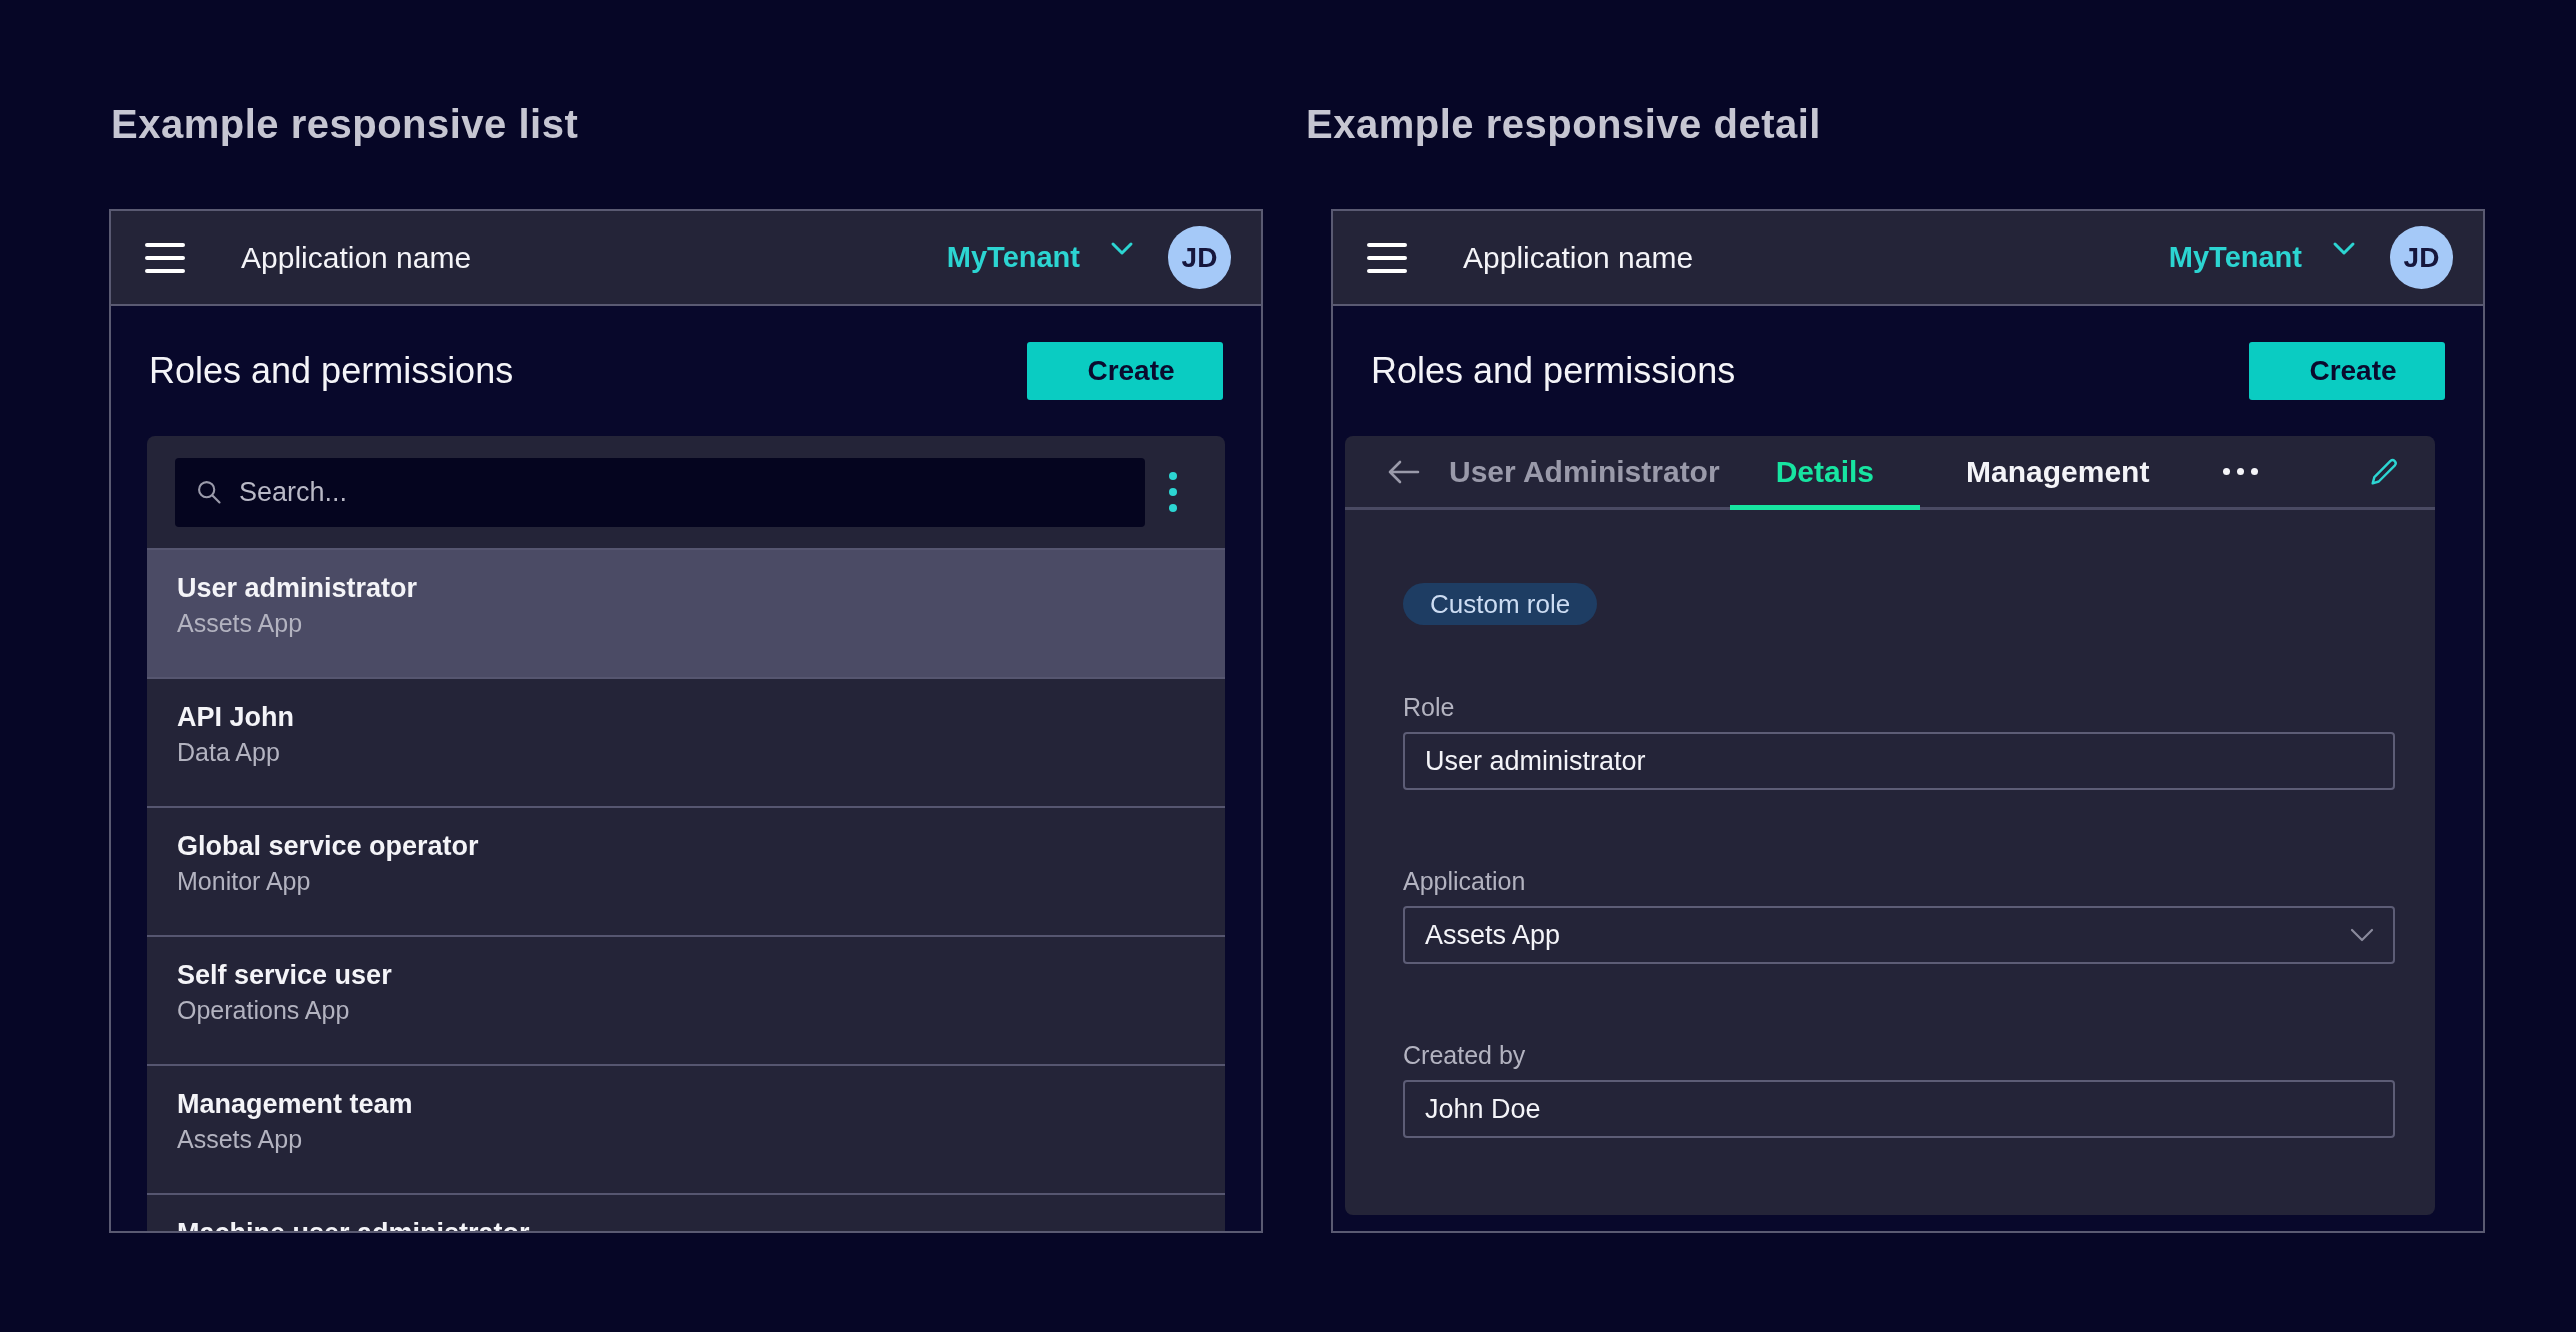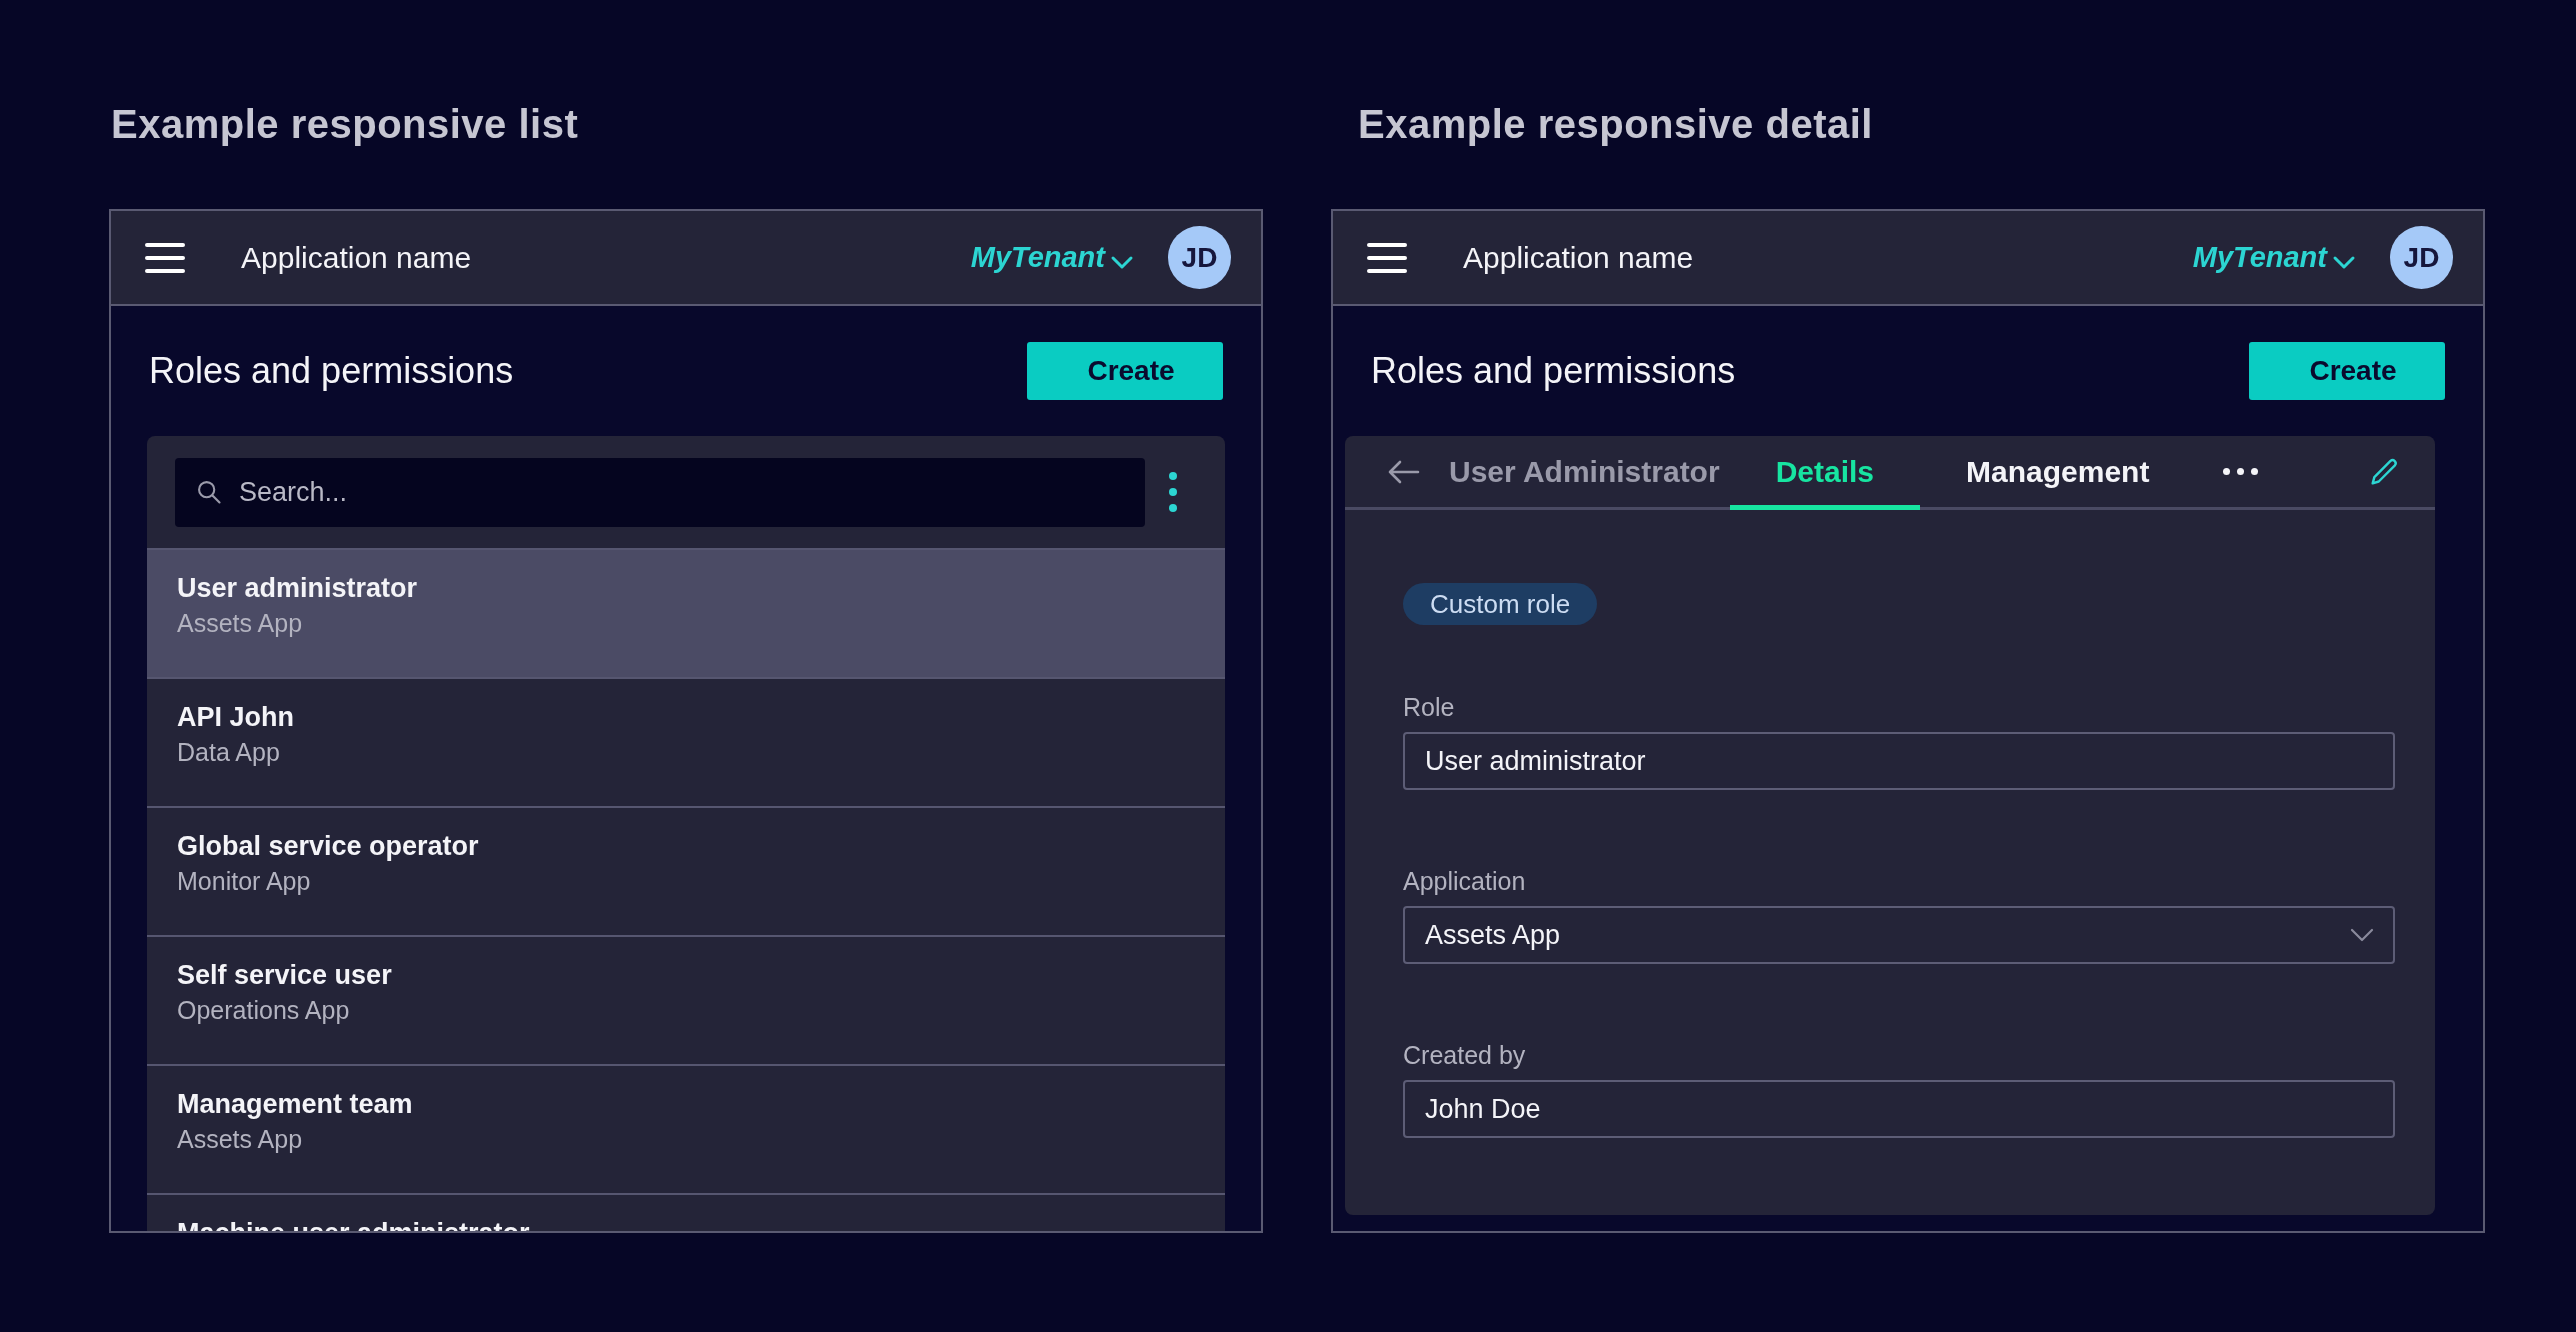--- a/index.html
+++ b/index.html
@@ -6,32 +6,32 @@
     --page-bg:#060626; --panel-bg:#08082b; --bar-bg:#242438; --card-bg:#242438;
     --selected-bg:#4b4b65; --border:#5a5a72; --separator:#565670; --input-border:#5d5d76;
     --accent-cyan:#2cd5d2; --accent-green:#17e5a1; --create-bg:#0accc2; --create-text:#0a0a2e;
     --badge-bg:#1e3d63; --badge-text:#ccdcf2; --avatar-bg:#a5c9f8; --avatar-text:#16163c;
     --text-white:#f4f4f8; --text-gray:#b3b3c0; --text-dim:#9a9aaa; --title-gray:#c6c6d2;
   }
   *{margin:0;padding:0;box-sizing:border-box;}
   body{background:var(--page-bg);font-family:"Liberation Sans",sans-serif;}
   .canvas{position:relative;width:2576px;height:1333px;background:var(--page-bg);overflow:hidden;}
   .example-title{position:absolute;top:102px;font-size:40px;font-weight:700;color:var(--title-gray);letter-spacing:0.5px;}
-  .example-title.left{left:111px;} .example-title.right{left:1358px;}
+  .example-title.left{left:111px;} .example-title.right{left:1306px;}
 
   .panel{position:absolute;top:209px;width:1154px;height:1024px;border:2px solid var(--border);
     background:var(--panel-bg);display:flex;flex-direction:column;}
   .panel.left{left:109px;} .panel.right{left:1331px;}
 
   .appbar{height:95px;flex:0 0 95px;background:var(--bar-bg);border-bottom:2px solid var(--border);
     display:flex;align-items:center;padding:0 30px 0 34px;}
   .hamburger{width:40px;display:flex;flex-direction:column;gap:9px;cursor:pointer;}
   .hamburger span{display:block;height:4px;border-radius:2px;background:#fff;}
   .app-title{margin-left:56px;font-size:30px;color:var(--text-white);font-weight:400;text-align:center;}
-  .tenant{margin-left:auto;display:flex;align-items:flex-end;gap:5px;cursor:pointer;font-style:italic;}
+  .tenant{margin-left:auto;display:flex;align-items:flex-start;gap:30px;cursor:pointer;}
   .tenant-label{font-size:29px;font-weight:700;color:var(--accent-cyan);}
   .avatar{margin-left:34px;width:63px;height:63px;border-radius:50%;background:var(--avatar-bg);
     display:flex;align-items:center;justify-content:center;font-size:28px;font-weight:700;color:var(--avatar-text);cursor:pointer;}
 
   .page-head{flex:0 0 130px;display:flex;align-items:center;justify-content:space-between;padding:0 38px;}
   .page-heading{font-size:36px;font-weight:400;color:var(--text-white);}
   .create-btn{width:196px;height:58px;border:none;border-radius:3px;background:var(--create-bg);
     color:var(--create-text);font-size:28px;font-weight:700;font-family:inherit;cursor:pointer;padding-left:12px;}
 
   

